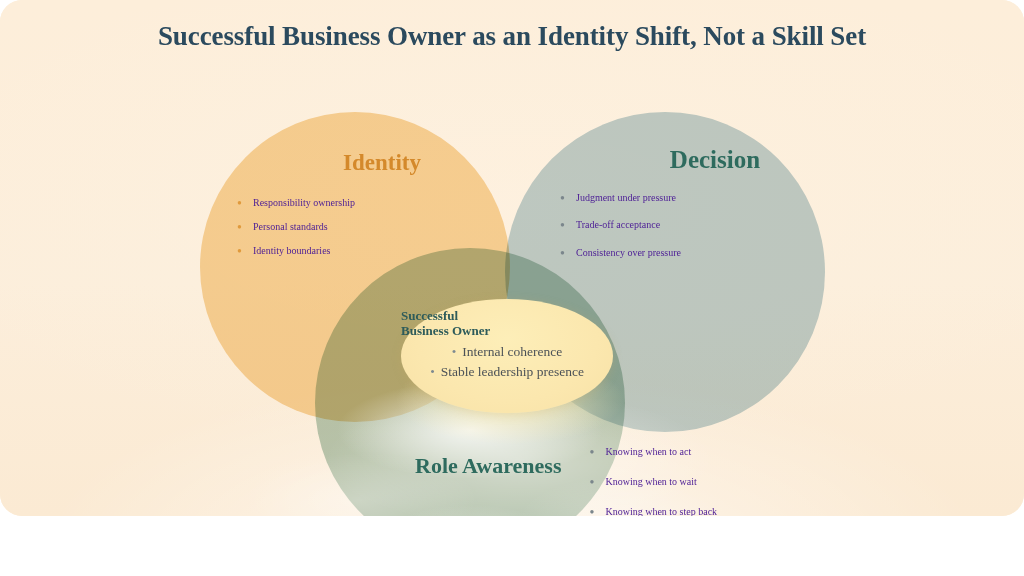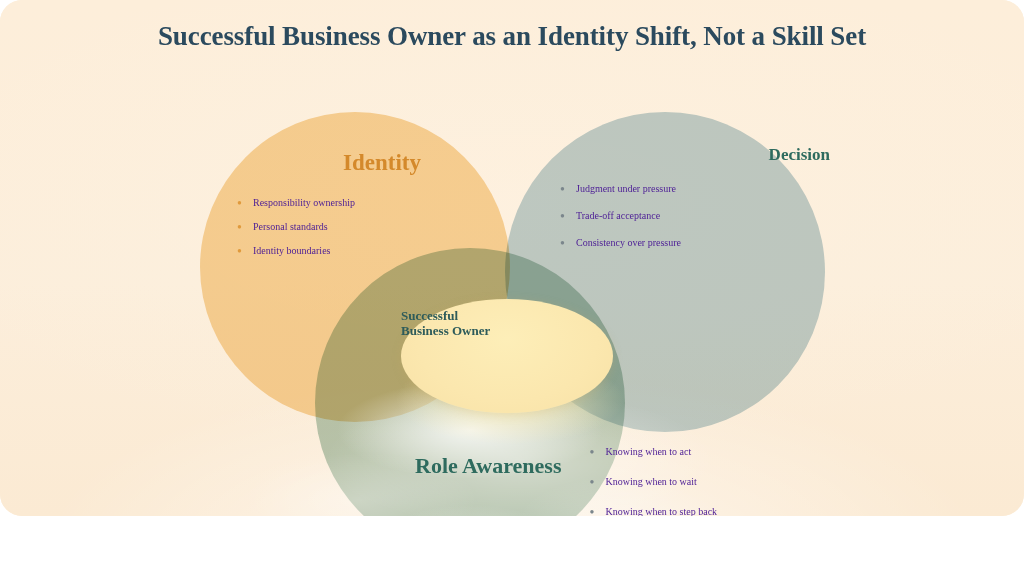--- a/index.html
+++ b/index.html
@@ -181,23 +181,23 @@
   }
   #group-identity li::before { color: #e09a3c; }
 
   
   #group-decision {
     left: 560px;
     top: 145px;
     width: 270px;
   }
   #group-decision h2 {
-    font-size: 17px;
+    font-size: 25px;
     color: #2e6b5e;
-    text-align: right;
+    text-align: center;
     margin-bottom: 18px;
     margin-left: 40px;
   }
   #group-decision li {
     margin-bottom: 16px;
   }
   #group-decision li::before { color: #7b868c; }
 
   
   #group-role {
@@ -259,20 +259,24 @@
       <li>Trade-off acceptance</li>
       <li>Consistency over pressure</li>
     </ul>
   </div>
 
   <div id="ellipse-center">
     <div class="center-title">
       <span>Successful</span><br>
       <span>Business Owner</span>
     </div>
+    <ul>
+      <li>Internal coherence</li>
+      <li>Stable leadership presence</li>
+    </ul>
   </div>
 
   <div class="group" id="group-role">
     <h2>Role Awareness</h2>
     <ul class="role-list">
       <li>Knowing when to act</li>
       <li>Knowing when to wait</li>
       <li>Knowing when to step back</li>
     </ul>
   </div>

